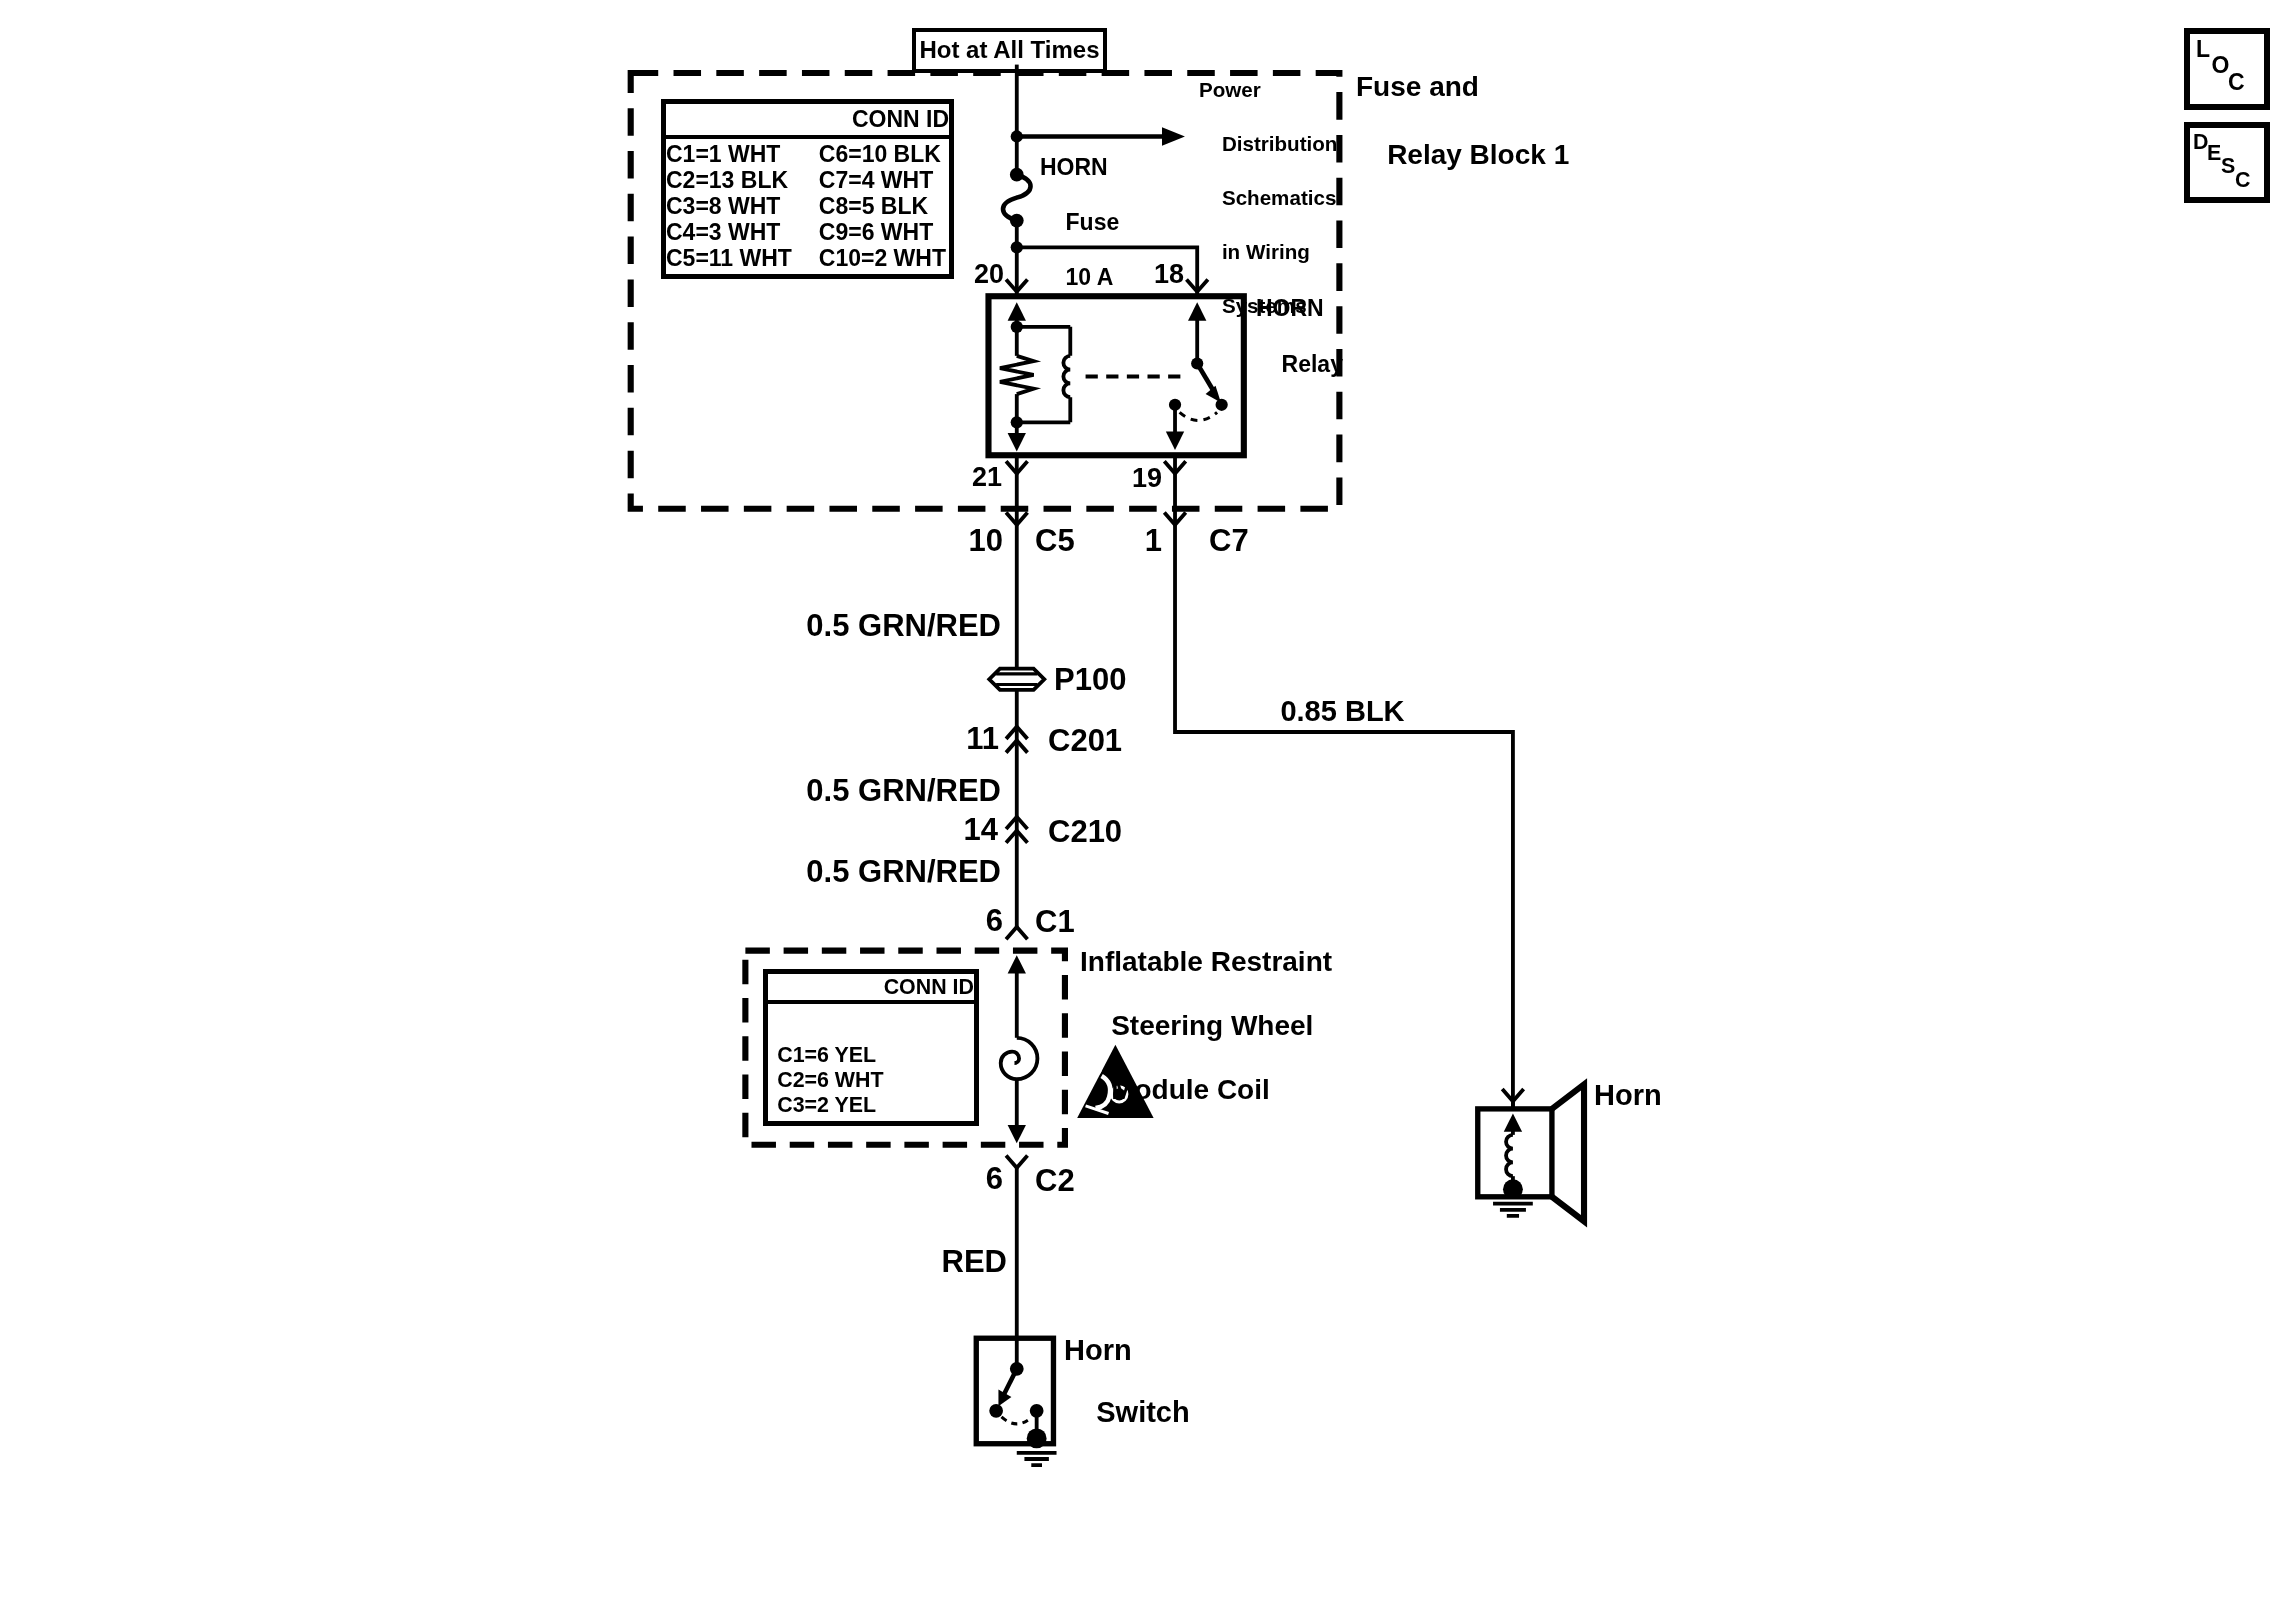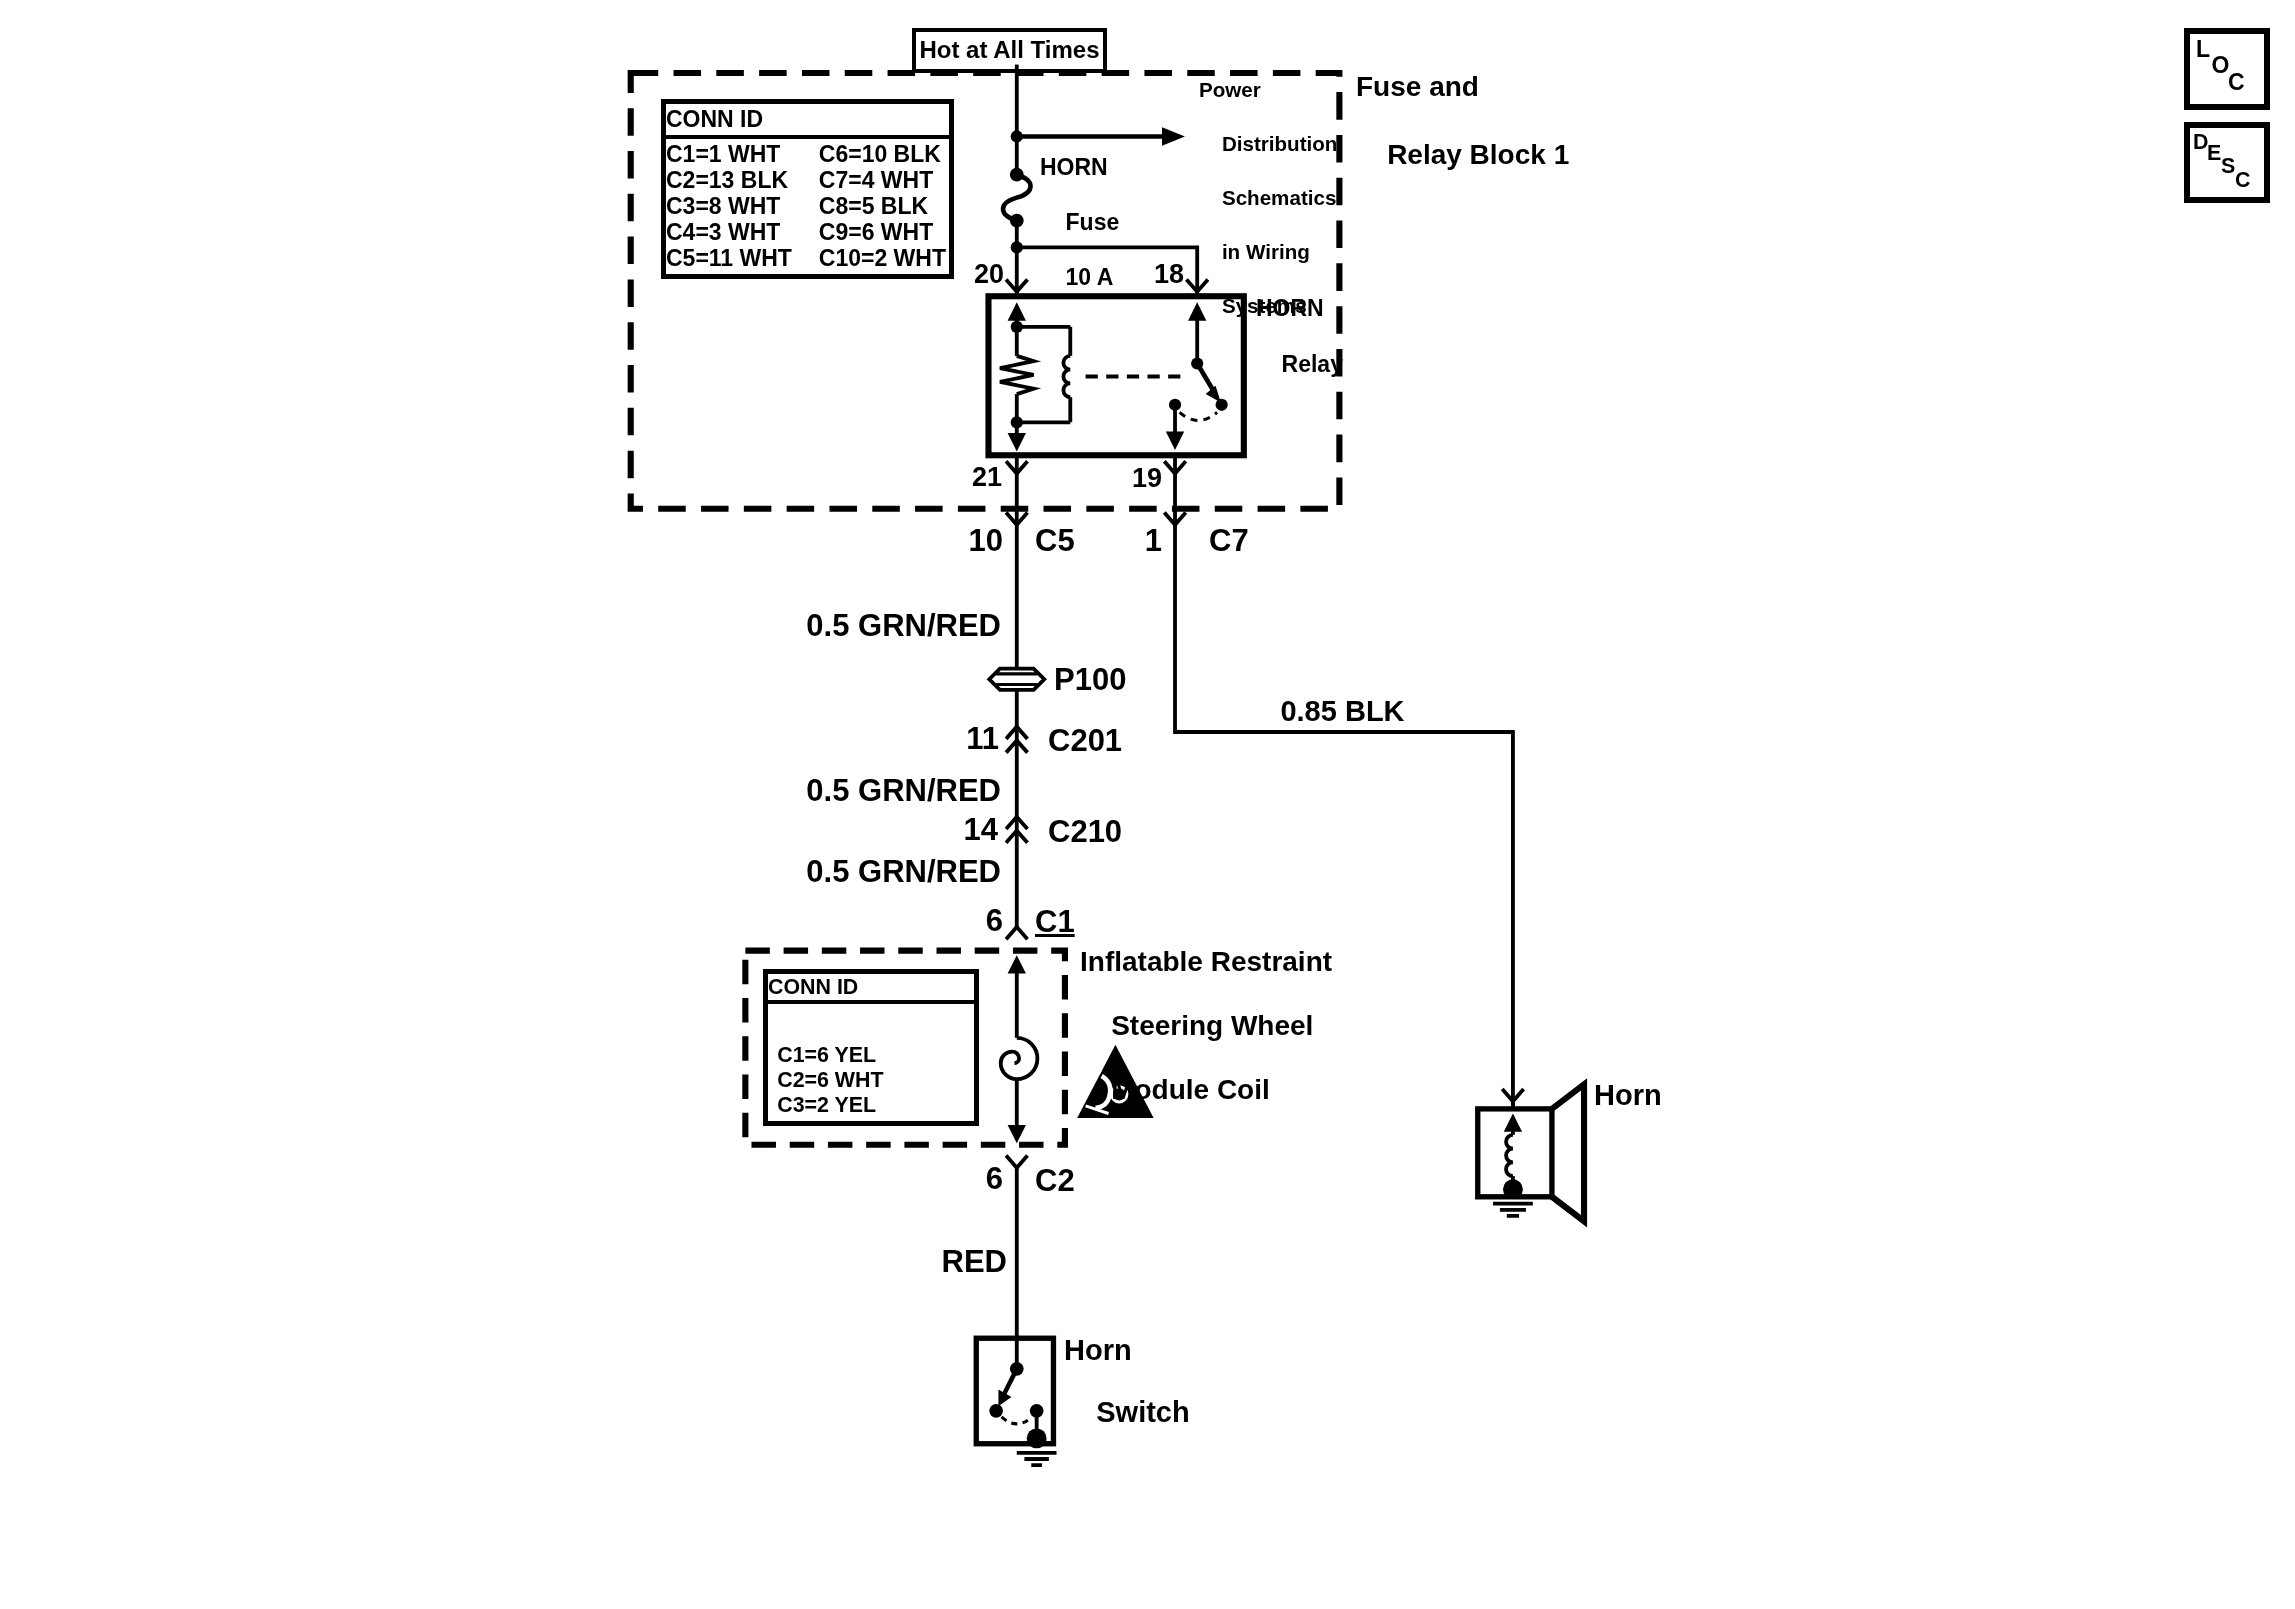--- a/index.html
+++ b/index.html
@@ -9,21 +9,21 @@
   .t{position:absolute;font-weight:bold;white-space:pre;line-height:1.05;}
   .r{text-align:right;}
   .c{text-align:center;}
   .lbl{font-size:31px;}
   .pin{font-size:27px;}
   .sm{font-size:20.6px;}
   .boxed{position:absolute;border:4.6px solid #000;display:flex;align-items:center;justify-content:center;
          font-weight:bold;font-size:24px;}
   
   .conn{position:absolute;border:5.4px solid #000;background:#fff;font-weight:bold;}
-  .conn .hd{text-align:left;border-bottom:4.6px solid #000;font-size:23px;}
+  .conn .hd{text-align:right;border-bottom:4.6px solid #000;font-size:23px;}
   .conn .bd{display:flex;}
   .conn .col{padding-left:0;}
   .conn .row{white-space:pre;}
   
   .navbox{position:absolute;border:6.1px solid #000;background:#fff;cursor:pointer;}
   .navbox span{position:absolute;font-weight:bold;}
 </style>
 </head>
 <body>
 
@@ -235,21 +235,21 @@
 
   <div class="t lbl r" style="left:772px;top:610px;width:229px;">0.5 GRN/RED</div>
   <div class="t lbl" style="left:1054px;top:664px;">P100</div>
   <div class="t lbl r" style="left:938px;top:723px;width:61px;">11</div>
   <div class="t lbl" style="left:1048px;top:725px;">C201</div>
   <div class="t lbl r" style="left:772px;top:775px;width:229px;">0.5 GRN/RED</div>
   <div class="t lbl r" style="left:937px;top:814px;width:61px;">14</div>
   <div class="t lbl" style="left:1048px;top:816px;">C210</div>
   <div class="t lbl r" style="left:772px;top:856px;width:229px;">0.5 GRN/RED</div>
   <div class="t lbl r" style="left:942px;top:905px;width:61px;">6</div>
-  <div class="t lbl" style="left:1035px;top:906px;text-decoration:underline;">C1</div>
+  <div class="t lbl" style="left:1035px;top:906px;">C1</div>
 
   <div class="t lbl c" style="left:1266px;top:696px;width:153px;font-size:29px;">0.85 BLK</div>
 
   <div class="t" style="left:1080px;top:946px;font-size:28px;line-height:32px;"><span>Inflatable Restraint</span><br>
     <span>Steering Wheel</span><br>
     <span>Module Coil</span></div>
 
   <div class="conn" style="left:763px;top:969px;width:206px;">
     <div class="hd" style="line-height:26px;font-size:21.4px;">CONN ID</div>
     <div style="font-size:21.4px;line-height:25px;padding:2.3px 0 3.1px 9.2px;margin-top:37px;">

